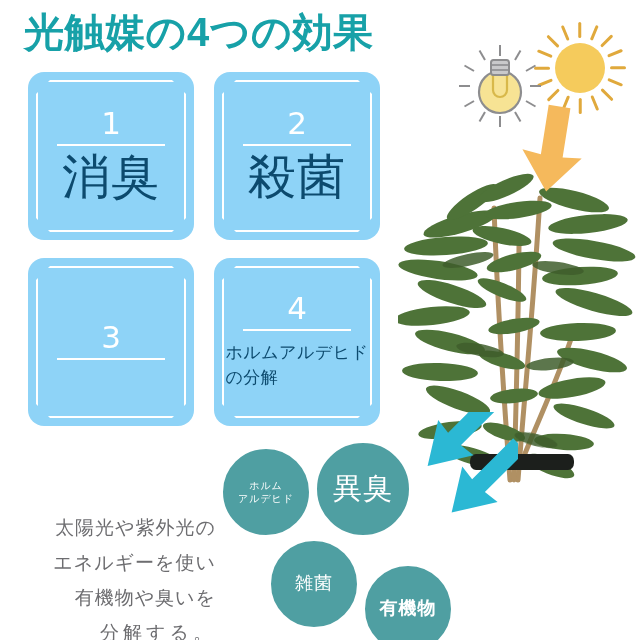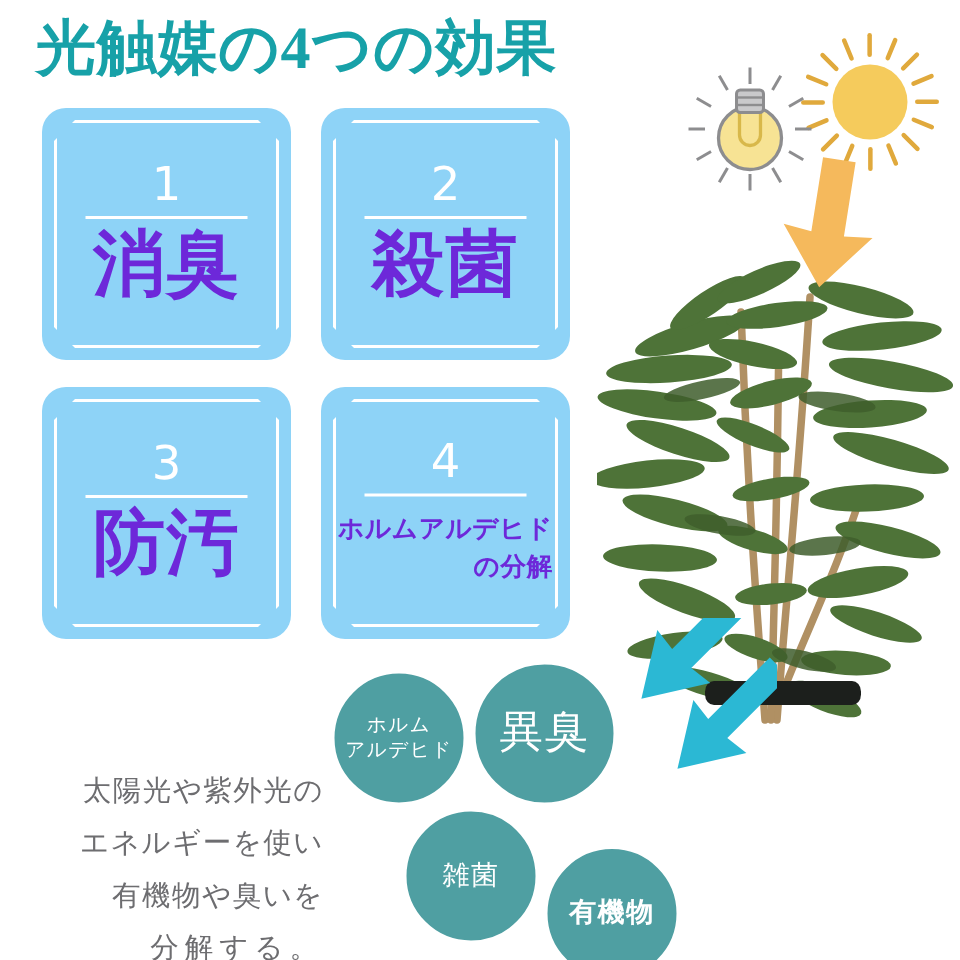--- a/index.html
+++ b/index.html
@@ -23,21 +23,20 @@
   .title {
     position: absolute;
     left: 24px;
     top: 8px;
     font-size: 40px;
     font-weight: 700;
     letter-spacing: 0.5px;
     color: #17a1a8;
     line-height: 1.2;
     white-space: nowrap;
-    font-family: Liberation Serif, serif;
   }
 
   
   .boxes {
     position: absolute;
     left: 28px;
     top: 72px;
     width: 352px;
     height: 354px;
   }
@@ -85,24 +84,24 @@
     margin-bottom: 5px;
     font-family: "DejaVu Sans", "Liberation Sans", sans-serif;
   }
   .box-rule {
     width: 108px;
     height: 2px;
     background: #ffffff;
     margin-bottom: 2px;
   }
   .box-label {
-    color: #6d28d9;
-    font-weight: 700;
+    color: #0c4a6e;
+    font-weight: 400;
     line-height: 1.12;
-    text-align: right;
+    text-align: left;
     letter-spacing: 1px;
   }
   .box-label.big   { font-size: 48px; margin-top: 2px; }
   .box-label.small { font-size: 17px; margin-top: 8px; letter-spacing: 0.5px; line-height: 1.45; }
 
   
   .description {
     position: absolute;
     left: 20px;
     top: 462px;
@@ -126,21 +125,21 @@
     border: 3px solid #ffffff;
     box-sizing: border-box;
     display: flex;
     align-items: center;
     justify-content: center;
     text-align: center;
     color: #ffffff;
     line-height: 1.3;
   }
   .bubble .btxt { display: block; }
-  .bubble-0 { left: 220px; top: 446px; width: 92px;  height: 92px;  font-size: 13px; letter-spacing: 1px; }
+  .bubble-0 { left: 220px; top: 446px; width: 92px;  height: 92px;  font-size: 10px; letter-spacing: 1px; }
   .bubble-1 { left: 314px; top: 440px; width: 98px;  height: 98px;  font-size: 29px; letter-spacing: 1px; }
   .bubble-2 { left: 268px; top: 538px; width: 92px;  height: 92px;  font-size: 18px; letter-spacing: 1px; }
   .bubble-3 { left: 362px; top: 563px; width: 92px;  height: 92px;  font-size: 18px; letter-spacing: 1px; font-weight: bold; }
 
   
   .sun { position: absolute; left: 528px; top: 16px; width: 104px; height: 104px; }
   .sun-core {
     position: absolute; left: 27px; top: 27px; width: 50px; height: 50px;
     border-radius: 50%; background: #f5cb5c;
   }
@@ -324,21 +323,20 @@
         <div class="box-rule"></div>
         <div class="box-label big">殺菌</div>
       </div>
     </div>
 
     <div class="effect-box pos-2">
       <div class="box-frame"></div>
       <div class="box-inner">
         <div class="box-number">3</div>
         <div class="box-rule"></div>
-        <div class="box-label big">防汚</div>
       </div>
     </div>
 
     <div class="effect-box pos-3">
       <div class="box-frame"></div>
       <div class="box-inner">
         <div class="box-number">4</div>
         <div class="box-rule"></div>
         <div class="box-label small">
           <span>ホルムアルデヒド</span><br>

